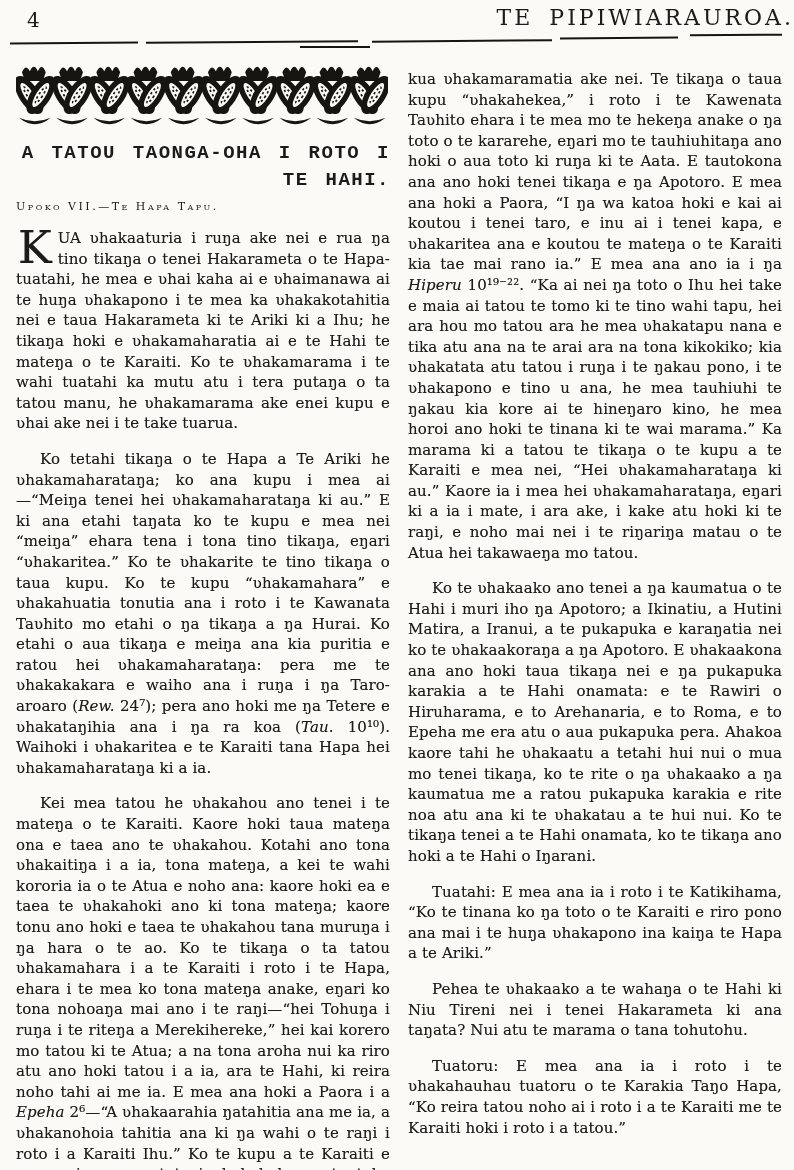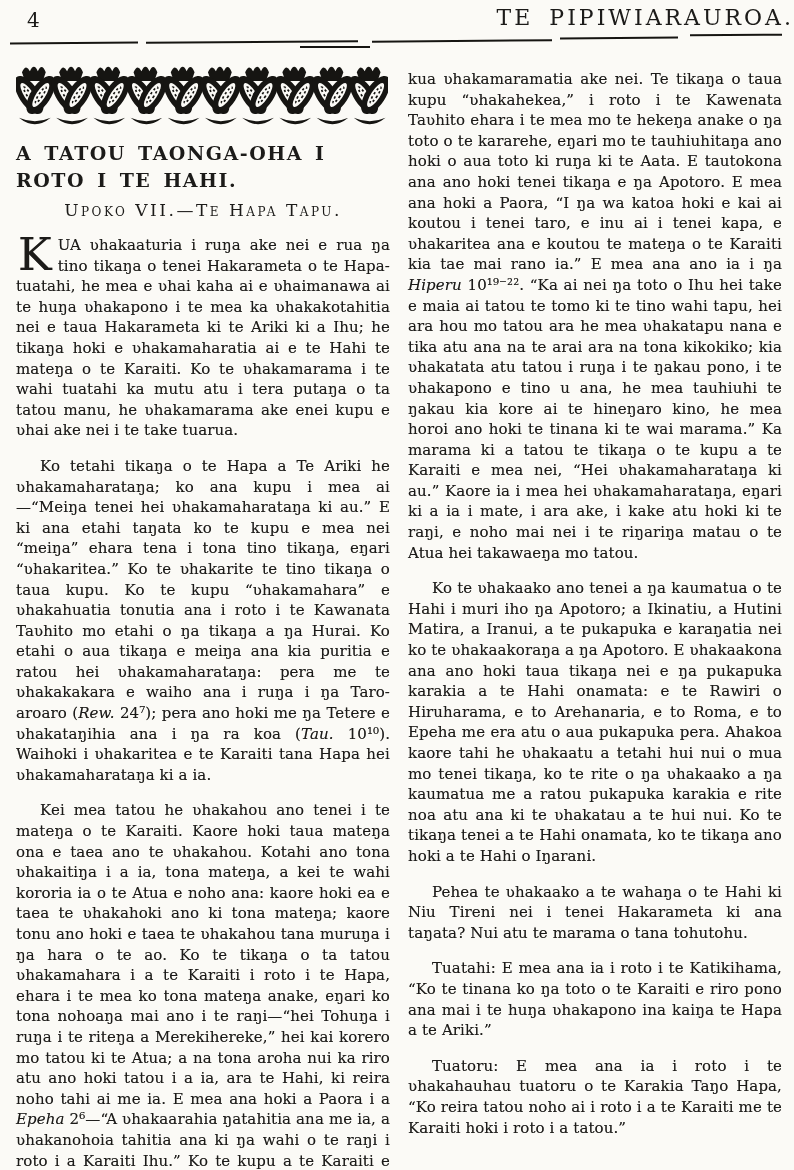--- a/index.html
+++ b/index.html
@@ -26,24 +26,24 @@
   .cols{display:flex;gap:18px;padding:4px 12px 0 16px;}
   .col{width:374px;}
   p{margin:15px 0 3px;text-align:justify;font-size:15px;line-height:20.6px;
     letter-spacing:.1px;text-shadow:0 0 .5px rgba(20,18,15,.45);}
   .ind{text-indent:1.6em;}
   .em{font-style:italic;}
   .dropcap{float:left;font-size:45px;line-height:35px;padding:2px 6px 0 2px;
     text-shadow:0 0 .5px rgba(20,18,15,.6);}
   
   .ornament{margin:8px 2px 14px 0;line-height:0;}
-  .art-title{margin:8px 0 6px;text-align:left;font-size:19px;line-height:27px;
-    font-weight:bold;letter-spacing:1.5px;word-spacing:4px;}
-  .chapter{margin:4px 0 14px;text-align:center;font-weight:normal;
-    font-size:17px;font-variant:small-caps;letter-spacing:2.5px;}
+  .art-title{margin:8px 0 6px;text-align:right;font-size:19px;line-height:27px;
+    font-weight:bold;letter-spacing:1.5px;word-spacing:4px;font-family:Liberation Mono, monospace;}
+  .chapter{margin:4px 0 14px;font-weight:normal;
+    font-size:11px;font-variant:small-caps;letter-spacing:2.5px;}
 </style>
 </head>
 <body>
 
 <div class="page">
 
   <header class="masthead">
     <span class="pagenum">4</span>
     <h1 class="mast-title">TE PIPIWIARAUROA.</h1>
     <div class="rule">
@@ -93,20 +93,20 @@
       <p class="first"><span class="dropcap">K</span><span>UA ʋhakaaturia i ruŋa ake nei e rua ŋa tino tikaŋa o tenei Hakarameta o te Hapa-tuatahi, he mea e ʋhai kaha ai e ʋhaimanawa ai te huŋa ʋhakapono i te mea ka ʋhakakotahitia nei e taua Hakarameta ki te Ariki ki a Ihu; he tikaŋa hoki e ʋhakamaharatia ai e te Hahi te mateŋa o te Karaiti. Ko te ʋhakamarama i te wahi tuatahi ka mutu atu i tera putaŋa o ta tatou manu, he ʋhakamarama ake enei kupu e ʋhai ake nei i te take tuarua.</span></p>
 
       <p class="ind"><span>Ko tetahi tikaŋa o te Hapa a Te Ariki he ʋhakamaharataŋa; ko ana kupu i mea ai—“Meiŋa tenei hei ʋhakamaharataŋa ki au.” E ki ana etahi taŋata ko te kupu e mea nei “meiŋa” ehara tena i tona tino tikaŋa, eŋari “ʋhakaritea.” Ko te ʋhakarite te tino tikaŋa o taua kupu. Ko te kupu “ʋhakamahara” e ʋhakahuatia tonutia ana i roto i te Kawanata Taʋhito mo etahi o ŋa tikaŋa a ŋa Hurai. Ko etahi o aua tikaŋa e meiŋa ana kia puritia e ratou hei ʋhakamaharataŋa: pera me te ʋhakakakara e waiho ana i ruŋa i ŋa Taro-aroaro (</span><span class="em">Rew.</span><span> 24⁷); pera ano hoki me ŋa Tetere e ʋhakataŋihia ana i ŋa ra koa (</span><span class="em">Tau.</span><span> 10¹⁰). Waihoki i ʋhakaritea e te Karaiti tana Hapa hei ʋhakamaharataŋa ki a ia.</span></p>
       <p class="ind"><span>Kei mea tatou he ʋhakahou ano tenei i te mateŋa o te Karaiti. Kaore hoki taua mateŋa ona e taea ano te ʋhakahou. Kotahi ano tona ʋhakaitiŋa i a ia, tona mateŋa, a kei te wahi kororia ia o te Atua e noho ana: kaore hoki ea e taea te ʋhakahoki ano ki tona mateŋa; kaore tonu ano hoki e taea te ʋhakahou tana muruŋa i ŋa hara o te ao. Ko te tikaŋa o ta tatou ʋhakamahara i a te Karaiti i roto i te Hapa, ehara i te mea ko tona mateŋa anake, eŋari ko tona nohoaŋa mai ano i te raŋi—“hei Tohuŋa i ruŋa i te riteŋa a Merekihereke,” hei kai korero mo tatou ki te Atua; a na tona aroha nui ka riro atu ano hoki tatou i a ia, ara te Hahi, ki reira noho tahi ai me ia. E mea ana hoki a Paora i a </span><span class="em">Epeha</span><span> 2⁶—“A ʋhakaarahia ŋatahitia ana me ia, a ʋhakanohoia tahitia ana ki ŋa wahi o te raŋi i roto i a Karaiti Ihu.” Ko te kupu a te Karaiti e mea nei mo ona toto i ʋhakahekea e tautoko ana i te tikaŋa</span></p>
 
     </section>
 
     <section class="col right">
       <p><span>kua ʋhakamaramatia ake nei. Te tikaŋa o taua kupu “ʋhakahekea,” i roto i te Kawenata Taʋhito ehara i te mea mo te hekeŋa anake o ŋa toto o te kararehe, eŋari mo te tauhiuhitaŋa ano hoki o aua toto ki ruŋa ki te Aata. E tautokona ana ano hoki tenei tikaŋa e ŋa Apotoro. E mea ana hoki a Paora, “I ŋa wa katoa hoki e kai ai koutou i tenei taro, e inu ai i tenei kapa, e ʋhakaritea ana e koutou te mateŋa o te Karaiti kia tae mai rano ia.” E mea ana ano ia i ŋa </span><span class="em">Hiperu</span><span> 10¹⁹⁻²². “Ka ai nei ŋa toto o Ihu hei take e maia ai tatou te tomo ki te tino wahi tapu, hei ara hou mo tatou ara he mea ʋhakatapu nana e tika atu ana na te arai ara na tona kikokiko; kia ʋhakatata atu tatou i ruŋa i te ŋakau pono, i te ʋhakapono e tino u ana, he mea tauhiuhi te ŋakau kia kore ai te hineŋaro kino, he mea horoi ano hoki te tinana ki te wai marama.” Ka marama ki a tatou te tikaŋa o te kupu a te Karaiti e mea nei, “Hei ʋhakamaharataŋa ki au.” Kaore ia i mea hei ʋhakamaharataŋa, eŋari ki a ia i mate, i ara ake, i kake atu hoki ki te raŋi, e noho mai nei i te riŋariŋa matau o te Atua hei takawaeŋa mo tatou.</span></p>
       <p class="ind">Ko te ʋhakaako ano tenei a ŋa kaumatua o te Hahi i muri iho ŋa Apotoro; a Ikinatiu, a Hutini Matira, a Iranui, a te pukapuka e karaŋatia nei ko te ʋhakaakoraŋa a ŋa Apotoro. E ʋhakaakona ana ano hoki taua tikaŋa nei e ŋa pukapuka karakia a te Hahi onamata: e te Rawiri o Hiruharama, e to Arehanaria, e to Roma, e to Epeha me era atu o aua pukapuka pera. Ahakoa kaore tahi he ʋhakaatu a tetahi hui nui o mua mo tenei tikaŋa, ko te rite o ŋa ʋhakaako a ŋa kaumatua me a ratou pukapuka karakia e rite noa atu ana ki te ʋhakatau a te hui nui. Ko te tikaŋa tenei a te Hahi onamata, ko te tikaŋa ano hoki a te Hahi o Iŋarani.</p>
+      <p class="ind">Tuatahi: E mea ana ia i roto i te Katikihama, “Ko te tinana ko ŋa toto o te Karaiti e riro pono ana mai i te huŋa ʋhakapono ina kaiŋa te Hapa a te Ariki.”</p>
       <p class="ind">Pehea te ʋhakaako a te wahaŋa o te Hahi ki Niu Tireni nei i tenei Hakarameta ki ana taŋata? Nui atu te marama o tana tohutohu.</p>
-      <p class="ind">Tuatahi: E mea ana ia i roto i te Katikihama, “Ko te tinana ko ŋa toto o te Karaiti e riro pono ana mai i te huŋa ʋhakapono ina kaiŋa te Hapa a te Ariki.”</p>
       <p class="ind">Tuatoru: E mea ana ia i roto i te ʋhakahauhau tuatoru o te Karakia Taŋo Hapa, “Ko reira tatou noho ai i roto i a te Karaiti me te Karaiti hoki i roto i a tatou.”</p>
 
     </section>
 
   </main>
 </div>
 
 </body></html>

